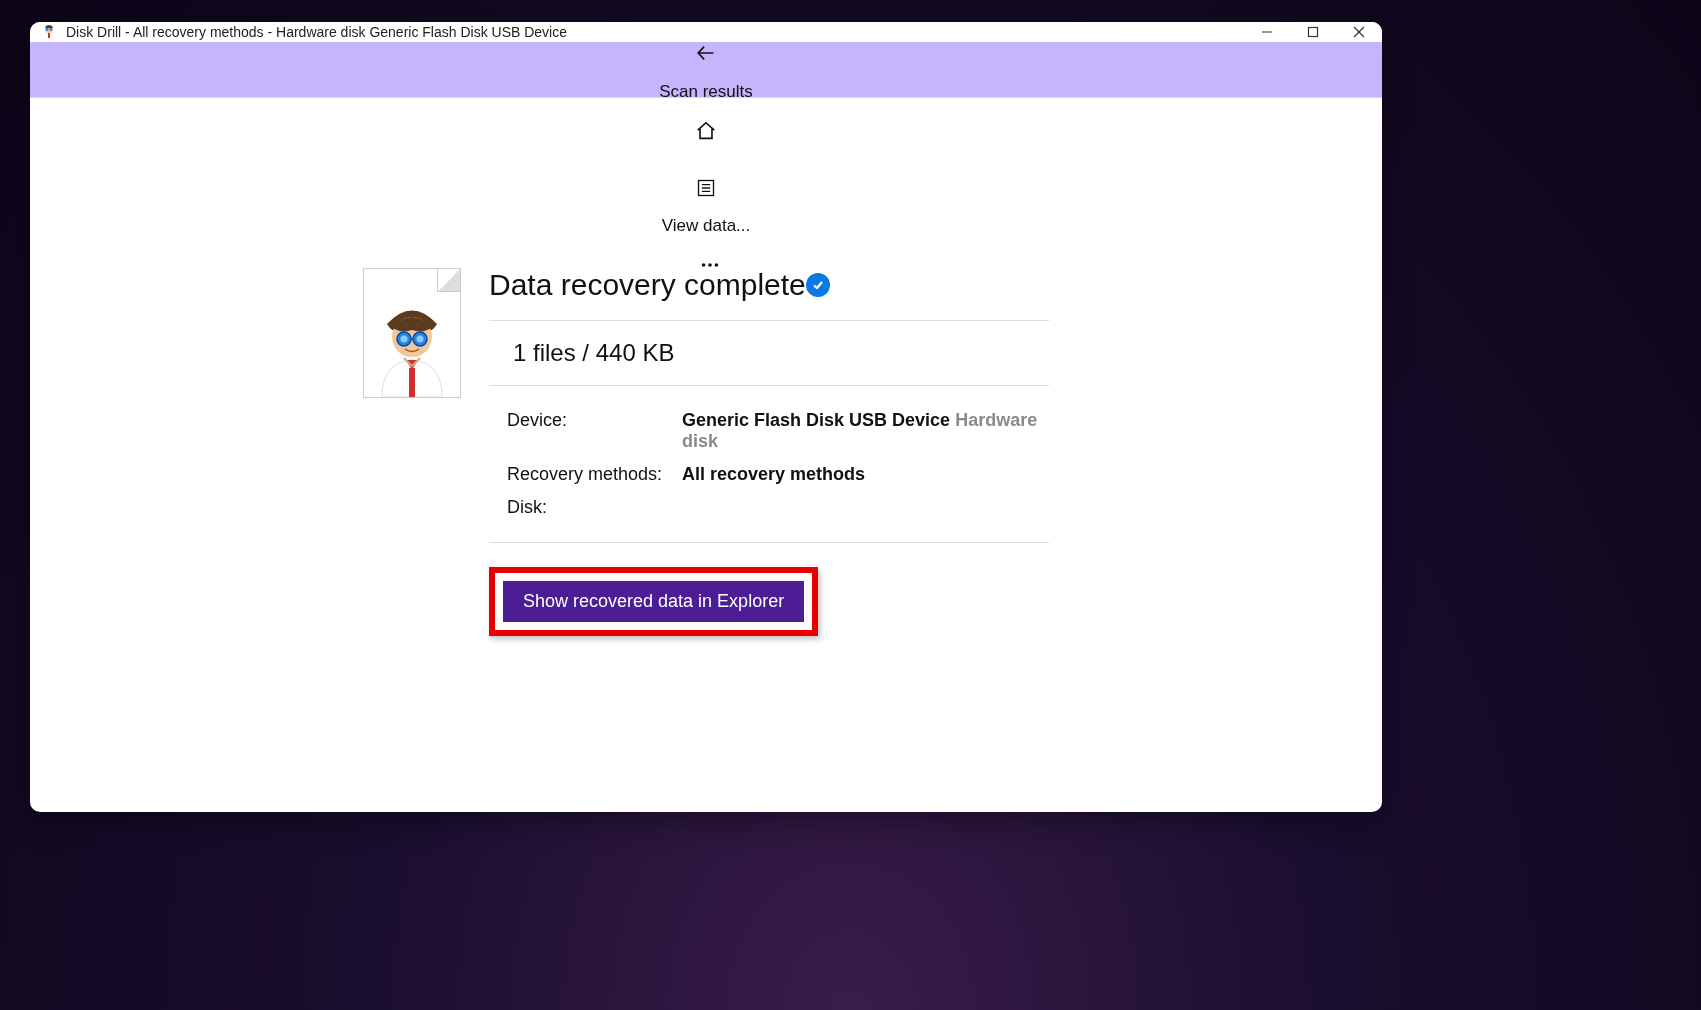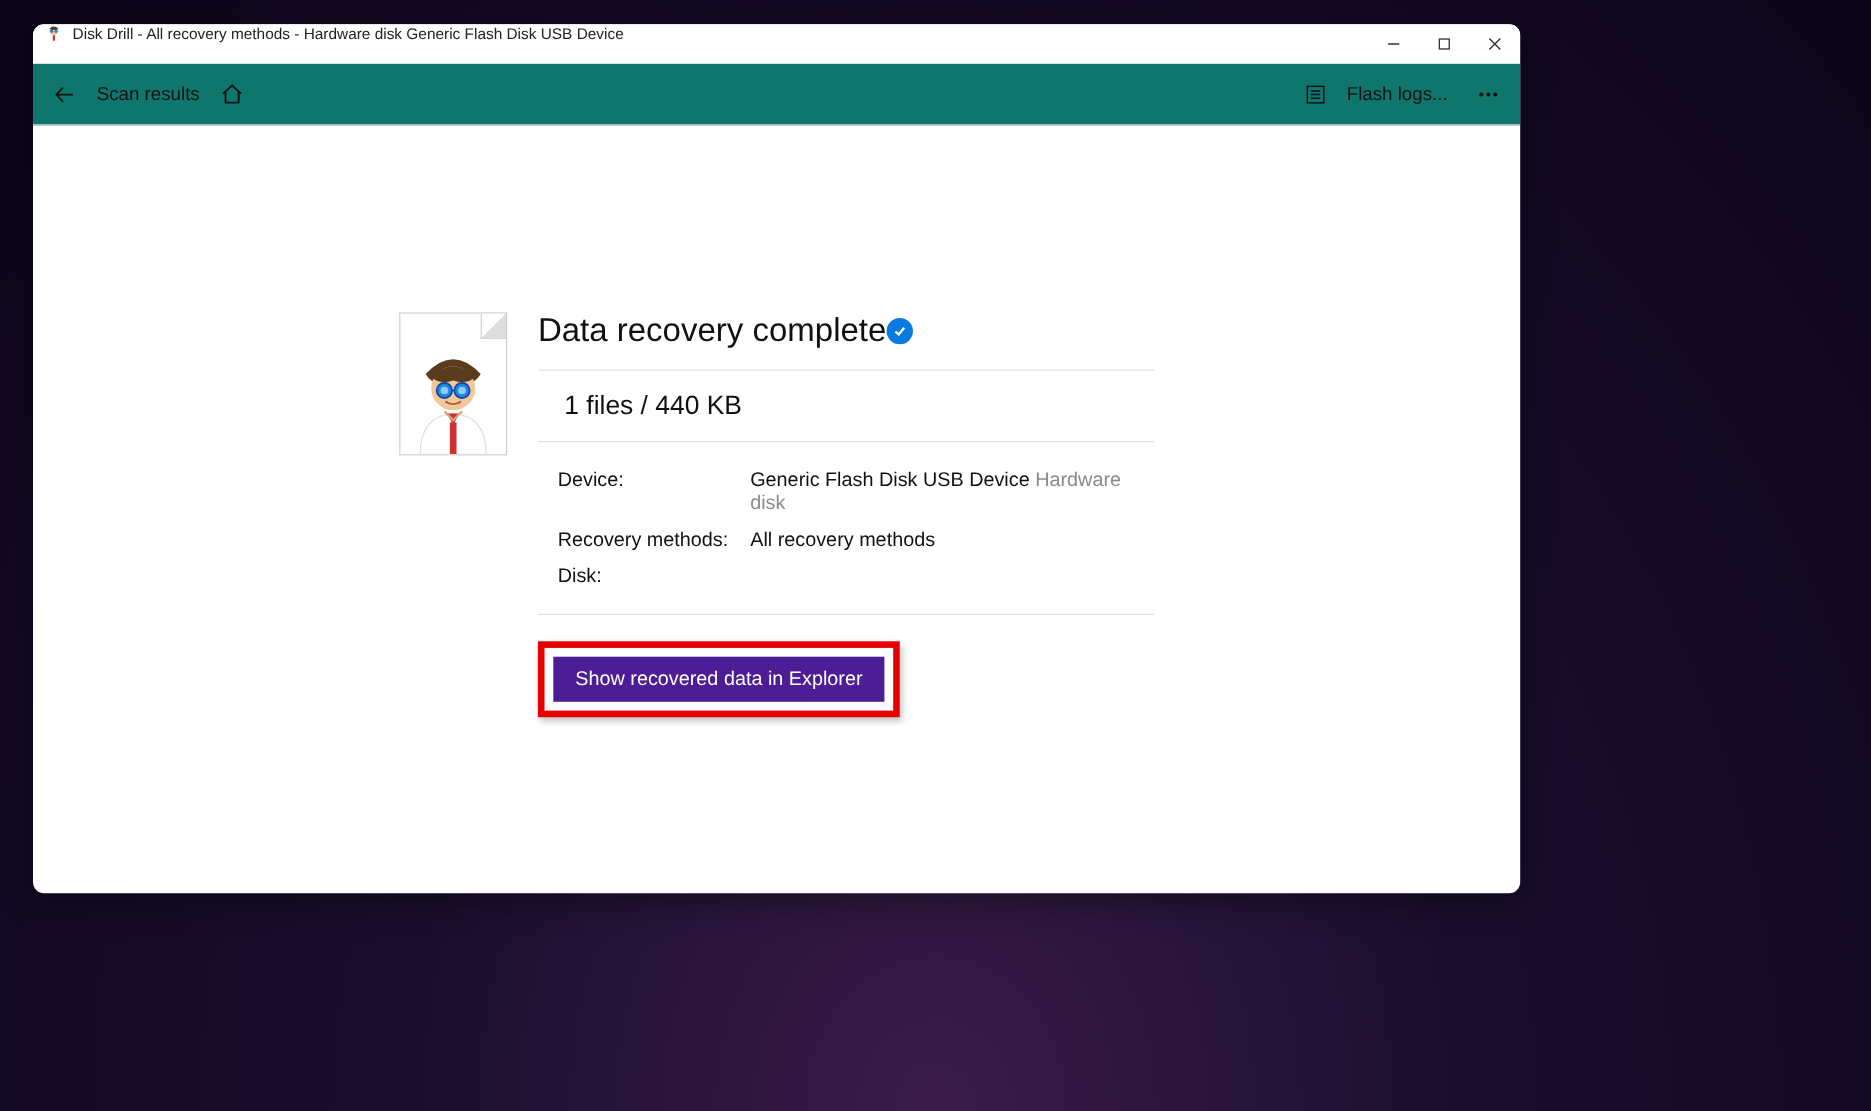--- a/index.html
+++ b/index.html
@@ -18,23 +18,24 @@
   width: 1352px;
   height: 790px;
   background: #fff;
   border-radius: 10px;
   box-shadow: 0 8px 30px rgba(0,0,0,0.4);
   overflow: hidden;
   display: flex;
   flex-direction: column;
 }
 .titlebar {
-  height: 36px;
+  height: 20px;
   background: #fff;
   display: flex;
+  align-items: center;
   padding-left: 10px;
   font-size: 14px;
   color: #222;
 }
 .titlebar .app-icon {
   width: 18px;
   height: 18px;
   margin-right: 8px;
 }
 .titlebar .spacer { flex: 1; }
@@ -42,28 +43,29 @@
 .win-btn {
   width: 46px;
   height: 36px;
   display: flex;
   align-items: center;
   justify-content: center;
   color: #333;
 }
 .toolbar {
   height: 56px;
-  background: #0f766e;
+  background: #c4b5fd;
   display: flex;
   align-items: center;
   padding: 0 18px;
   gap: 18px;
   font-size: 17px;
   color: #111;
   border-bottom: 1px solid #ddd;
+  flex-direction: column;
 }
 .toolbar .spacer { flex: 1; }
 .toolbar .icon-btn {
   display: flex;
   align-items: center;
   justify-content: center;
   cursor: pointer;
 }
 .content {
   flex: 1;
@@ -135,20 +137,21 @@
   font-size: 18px;
 }
 .detail-label {
   width: 175px;
   color: #111;
   margin-left: 18px;
 }
 .detail-value {
   flex: 1;
   color: #111;
+  font-weight: bold;
 }
 .detail-value .muted, .muted { color: #8a8a8a; }
 .action-area {
   margin-top: 0;
 }
 .action-button {
   display: inline-block;
   background: #4c1d95;
   color: #fff;
   font-size: 18px;
@@ -218,21 +221,21 @@
     </span>
     <span class="spacer"></span>
     <span class="icon-btn">
       <svg width="20" height="20" viewBox="0 0 24 24" fill="none" stroke="#111" stroke-width="1.6">
           <rect x="3" y="3" width="18" height="18"></rect>
           <line x1="7" y1="8" x2="17" y2="8"></line>
           <line x1="7" y1="12" x2="17" y2="12"></line>
           <line x1="7" y1="16" x2="17" y2="16"></line>
         </svg>
     </span>
-    <span>Flash logs...</span>
+    <span>View data...</span>
     <span class="icon-btn" style="margin-left:8px">
       <svg width="22" height="22" viewBox="0 0 24 24" fill="#111">
           <circle cx="5" cy="12" r="2"></circle>
           <circle cx="12" cy="12" r="2"></circle>
           <circle cx="19" cy="12" r="2"></circle>
         </svg>
     </span>
   </div>
 
   <div class="content">

